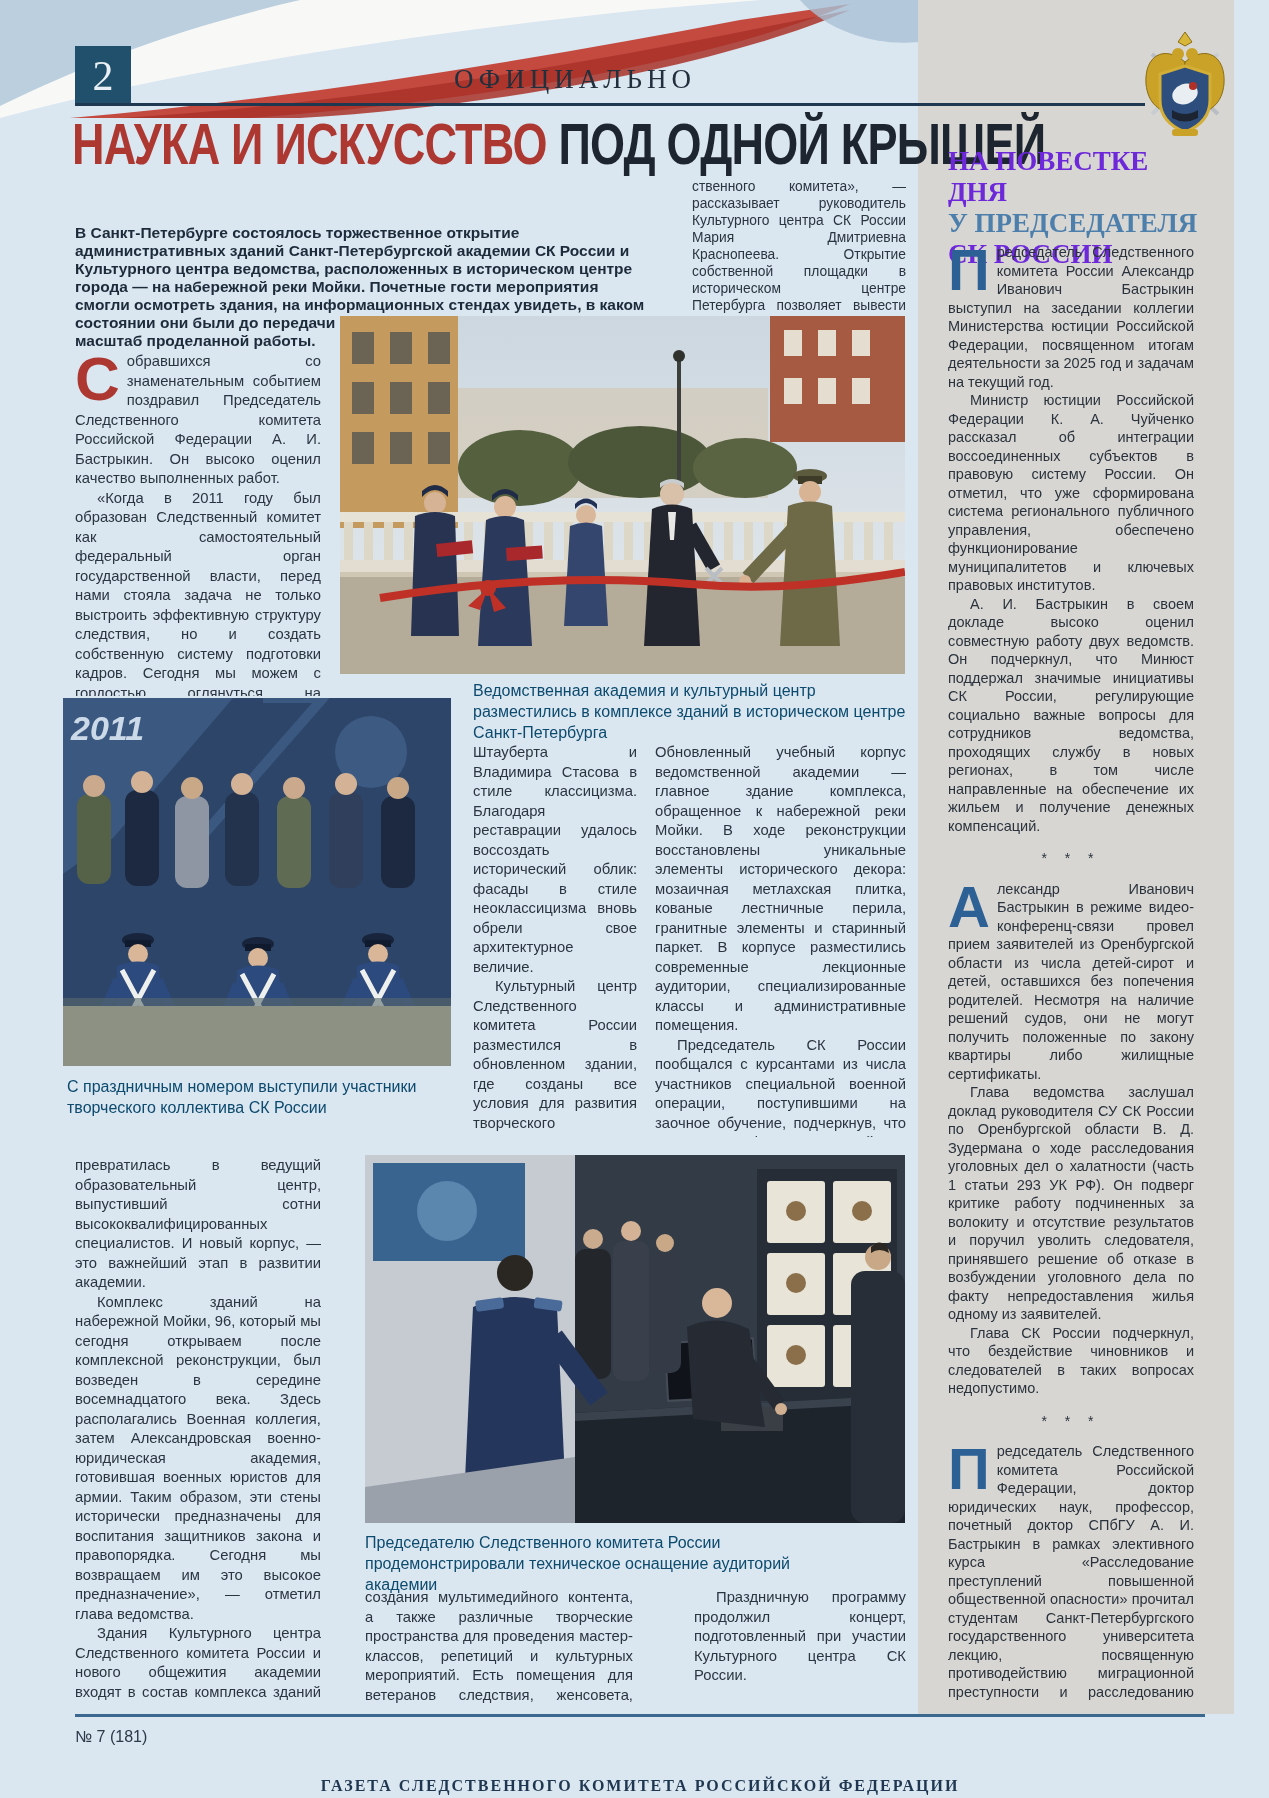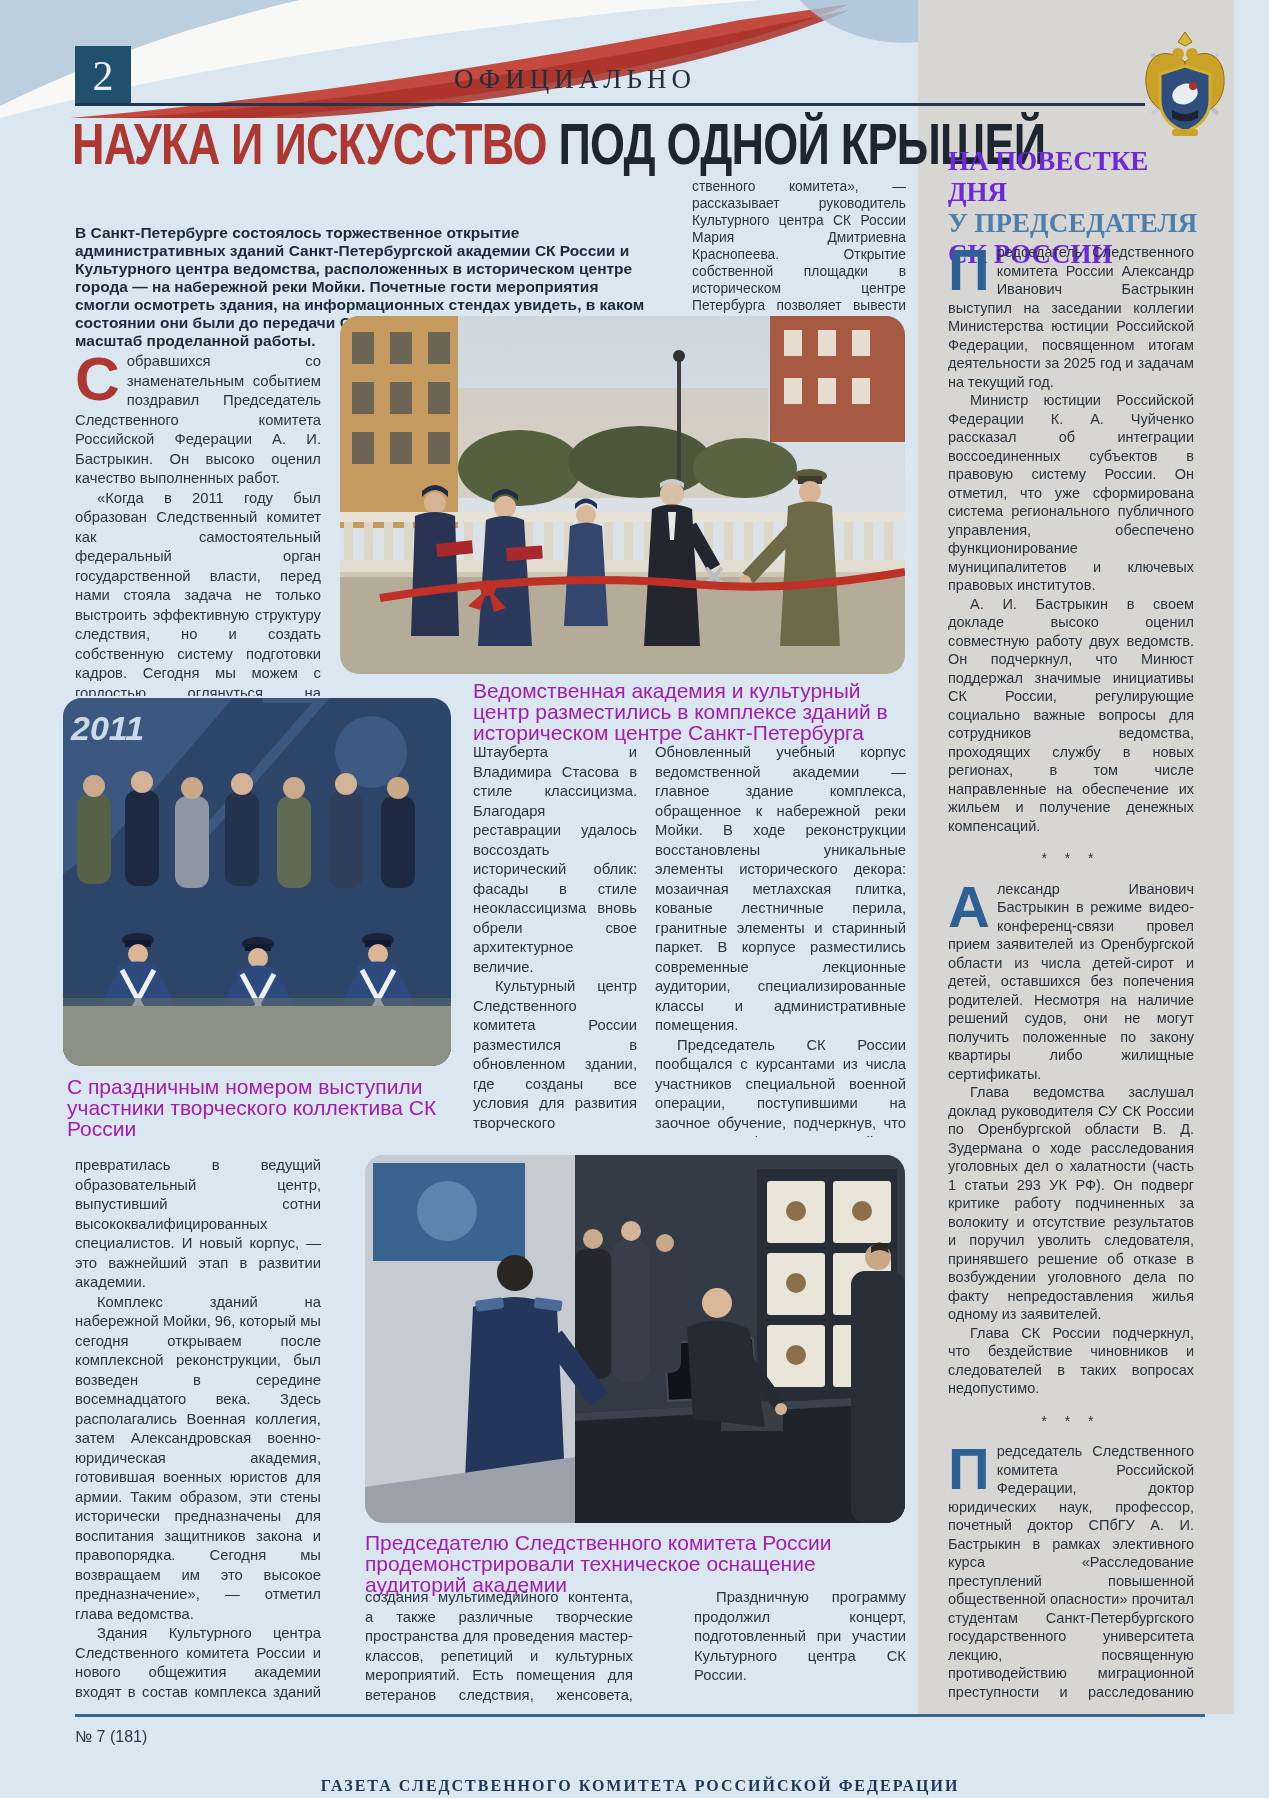--- a/index.html
+++ b/index.html
@@ -34,26 +34,26 @@
   .botB{left:648px;top:1588px;width:258px;height:120px;}
   .indent-all p{text-indent:22px;}
   .cont p{text-indent:22px;} .cont p:first-child{text-indent:0;}
   .botB p:first-child{text-indent:22px;margin-left:46px;}
   .botB p+p{text-indent:0;text-align:left;margin-top:19px;}
   .dc-para{text-indent:0 !important;}
   .dropcap{float:left;font-weight:800;font-size:58px;line-height:47px;padding:3px 7px 0 0;}
   .dropcap.red{color:#ad3832;font-size:62px;}
   .dropcap.blue{color:#2d6095;}
   
-  figure{margin:0;padding:0;position:absolute;overflow:hidden;border-radius:19px;}
+  figure{margin:0;padding:0;position:absolute;overflow:hidden;}
   figure svg{display:block;width:100%;height:100%;}
   .photo1{left:340px;top:316px;width:565px;height:358px;}
   .photo2{left:63px;top:698px;width:388px;height:368px;}
   .photo3{left:365px;top:1155px;width:540px;height:368px;}
-  .caption{position:absolute;font-size:21px;line-height:21px;color:#a21caf;}
+  .caption{position:absolute;font-size:16px;line-height:21px;color:#0c4a6e;}
   .cap1{left:473px;top:680px;width:440px;}
   .cap2{left:67px;top:1076px;width:380px;}
   .cap3{left:365px;top:1532px;width:480px;}
   
   .sb-title{position:absolute;left:948px;top:146px;width:262px;
             font-family:"Liberation Serif",serif;font-size:27px;line-height:31px;font-weight:600;}
   .sb-title .t1,.sb-title .t3{color:#6d28d9;} .sb-title .t2{color:#4d7fac;}
   .sb-body{position:absolute;left:948px;top:243px;width:246px;height:1458px;overflow:hidden;
            font-size:14.5px;line-height:18.5px;text-align:justify;color:#2a333d;}
   .sb-body p{margin:0;}

